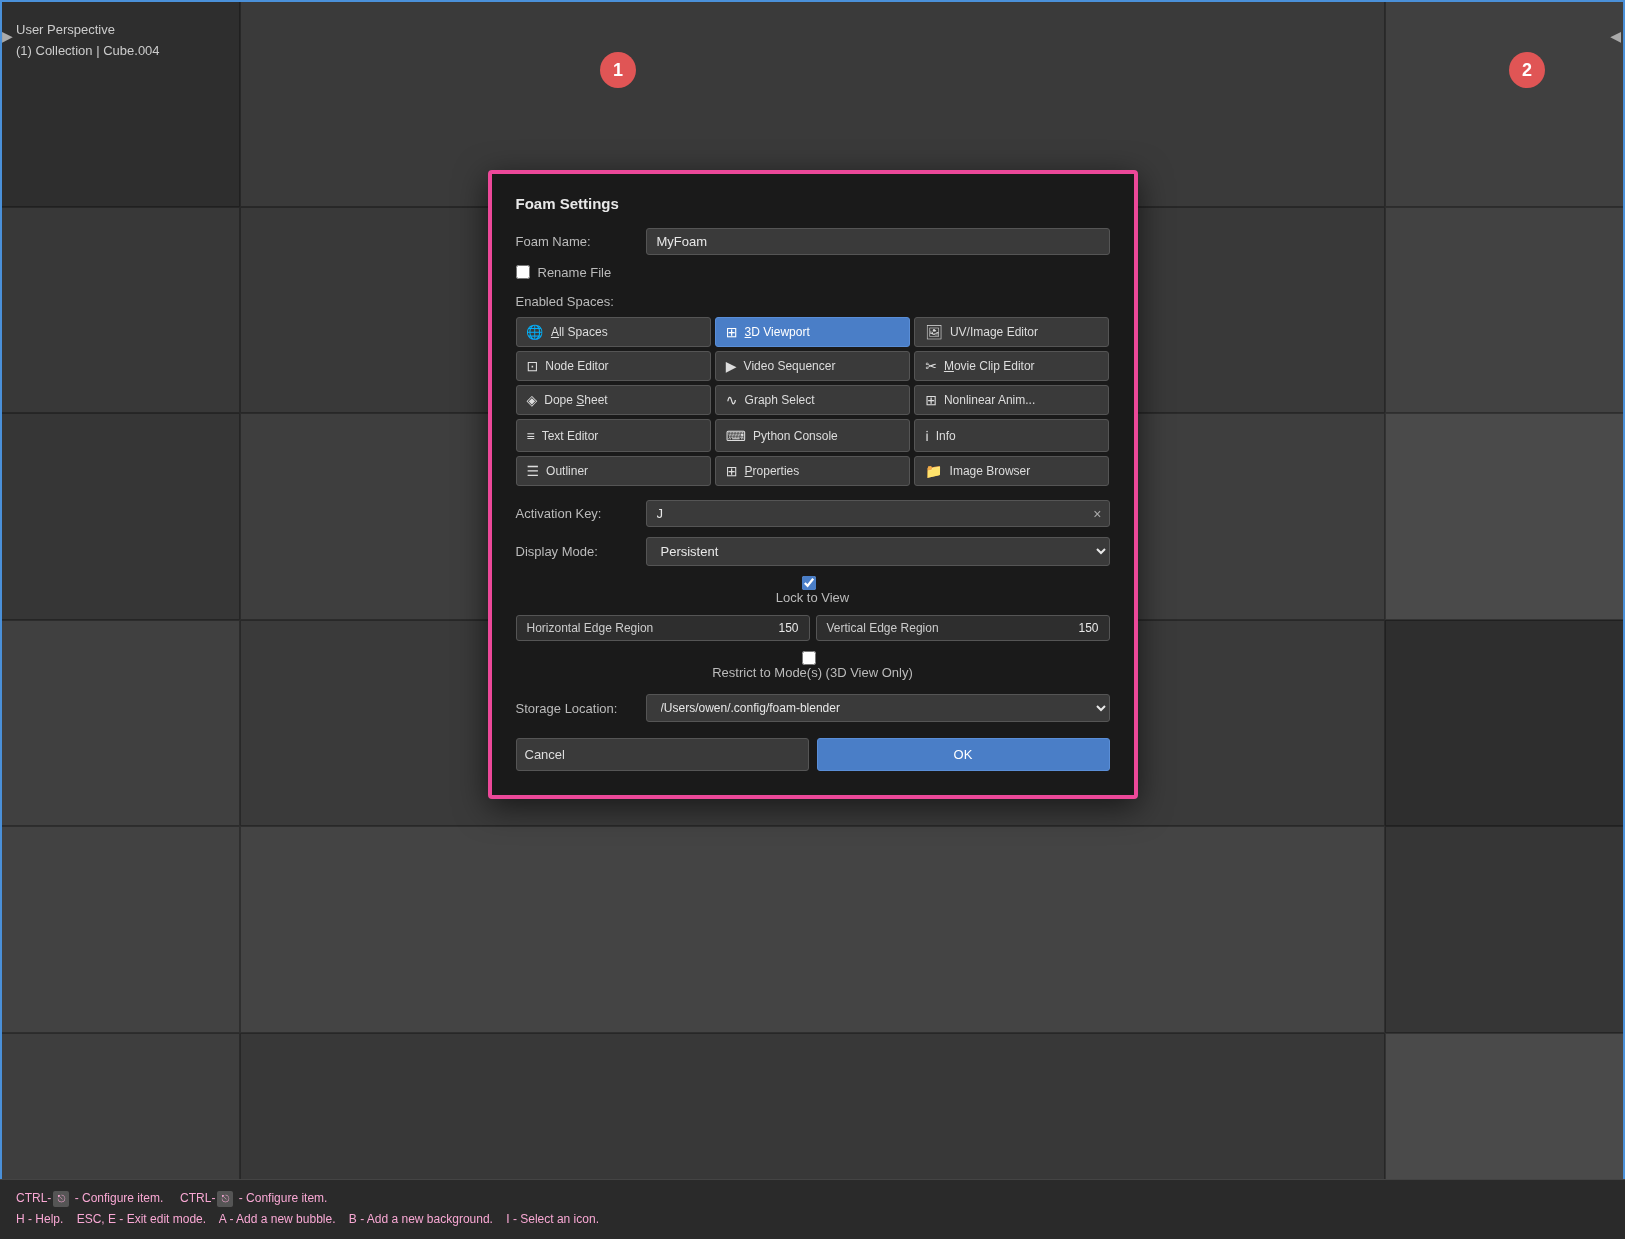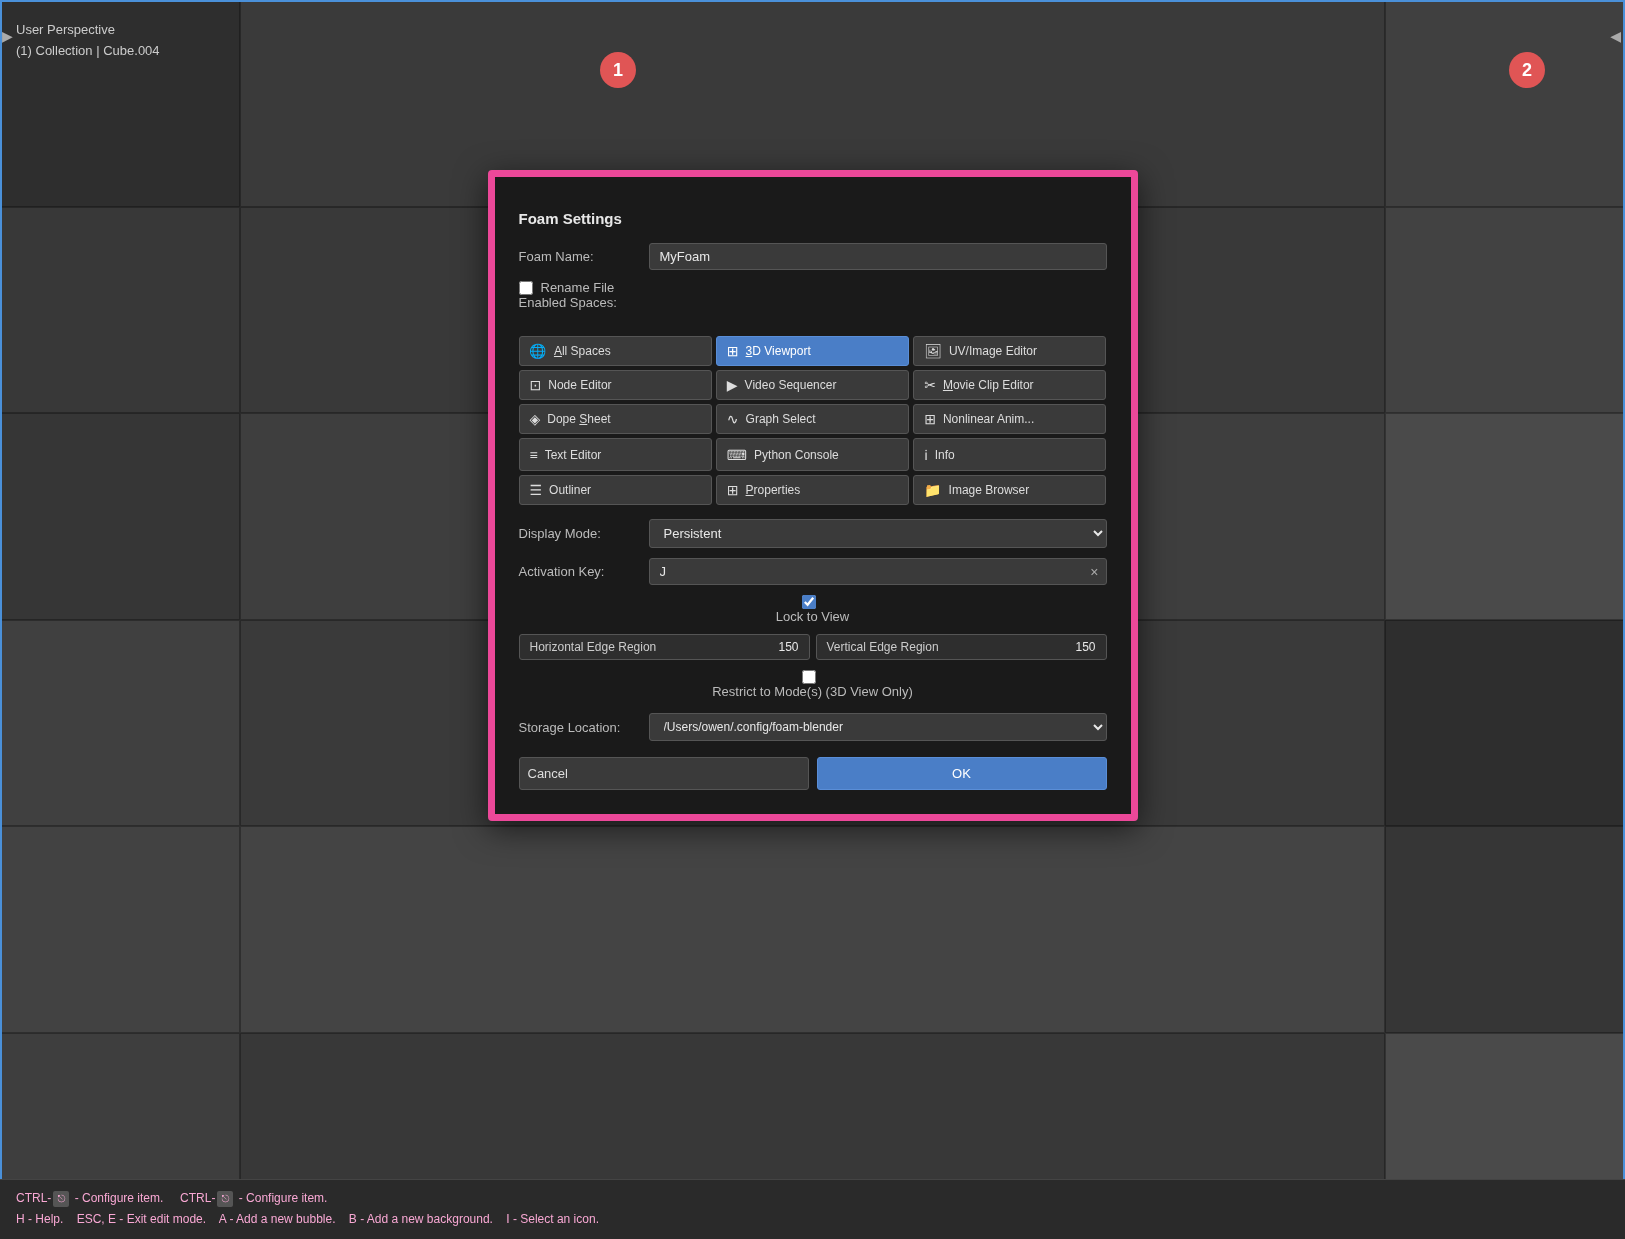--- a/index.html
+++ b/index.html
@@ -56,23 +56,23 @@
     }
 
     
     .modal {
       position: absolute;
       top: 170px;
       left: 50%;
       transform: translateX(-50%);
       width: 650px;
       background: #1a1a1a;
-      border: 7px solid #ec4899;
+      border: 4px solid #ec4899;
       border-radius: 4px;
-      padding: 33px 24px 24px;
+      padding: 21px 24px 24px;
       pointer-events: all;
       box-shadow: 0 8px 32px rgba(0,0,0,0.6);
     }
 
     .modal-title {
       font-size: 15px;
       font-weight: 600;
       color: #e8e8e8;
       margin-bottom: 16px;
     }
@@ -95,39 +95,40 @@
       border: 1px solid #555;
       border-radius: 3px;
       color: #e8e8e8;
       padding: 5px 10px;
       font-size: 13px;
       outline: none;
     }
 
     .checkbox-row {
       display: flex;
-      align-items: center;
+      align-items: flex-start;
+      margin-bottom: 14px;
     }
 
     .checkbox-row input[type="checkbox"] {
       width: 14px;
       height: 14px;
       margin-right: 8px;
       accent-color: #555;
     }
 
     .checkbox-label {
       color: #bbb;
       font-size: 13px;
     }
 
     .section-label {
       color: #bbb;
       font-size: 13px;
-      margin-bottom: 26px;
+      margin-bottom: 8px;
     }
 
     
     .spaces-grid {
       display: grid;
       grid-template-columns: repeat(3, 1fr);
       gap: 4px;
       margin-bottom: 14px;
     }
 
@@ -474,34 +475,34 @@
       <span class="space-icon">⊞</span>
       <span><u>P</u>roperties</span>
     </button>
     <button class="space-btn">
       <span class="space-icon">📁</span>
       <span>Image Browser</span>
     </button>
   </div>
 
   <div class="form-row">
+    <span class="form-label">Activation Key:</span>
+    <div class="activation-key-container">
+      <input type="text" class="activation-key-input" value="J" style="">
+      <button class="clear-btn">×</button>
+    </div>
+  </div>
+
+  <div class="form-row">
     <span class="form-label">Display Mode:</span>
     <select class="form-select">
       <option>Persistent</option>
       <option>Overlay</option>
       <option>Panel</option>
     </select>
-  </div>
-
-  <div class="form-row">
-    <span class="form-label">Activation Key:</span>
-    <div class="activation-key-container">
-      <input type="text" class="activation-key-input" value="J" style="">
-      <button class="clear-btn">×</button>
-    </div>
   </div>
 
   <div class="lock-row">
     <input type="checkbox" class="lock-checkbox" checked="" style="">
     <span class="checkbox-label">Lock to View</span>
   </div>
 
   <div class="edge-region-row">
     <div class="edge-region-item">
       <span>Horizontal Edge Region</span>

